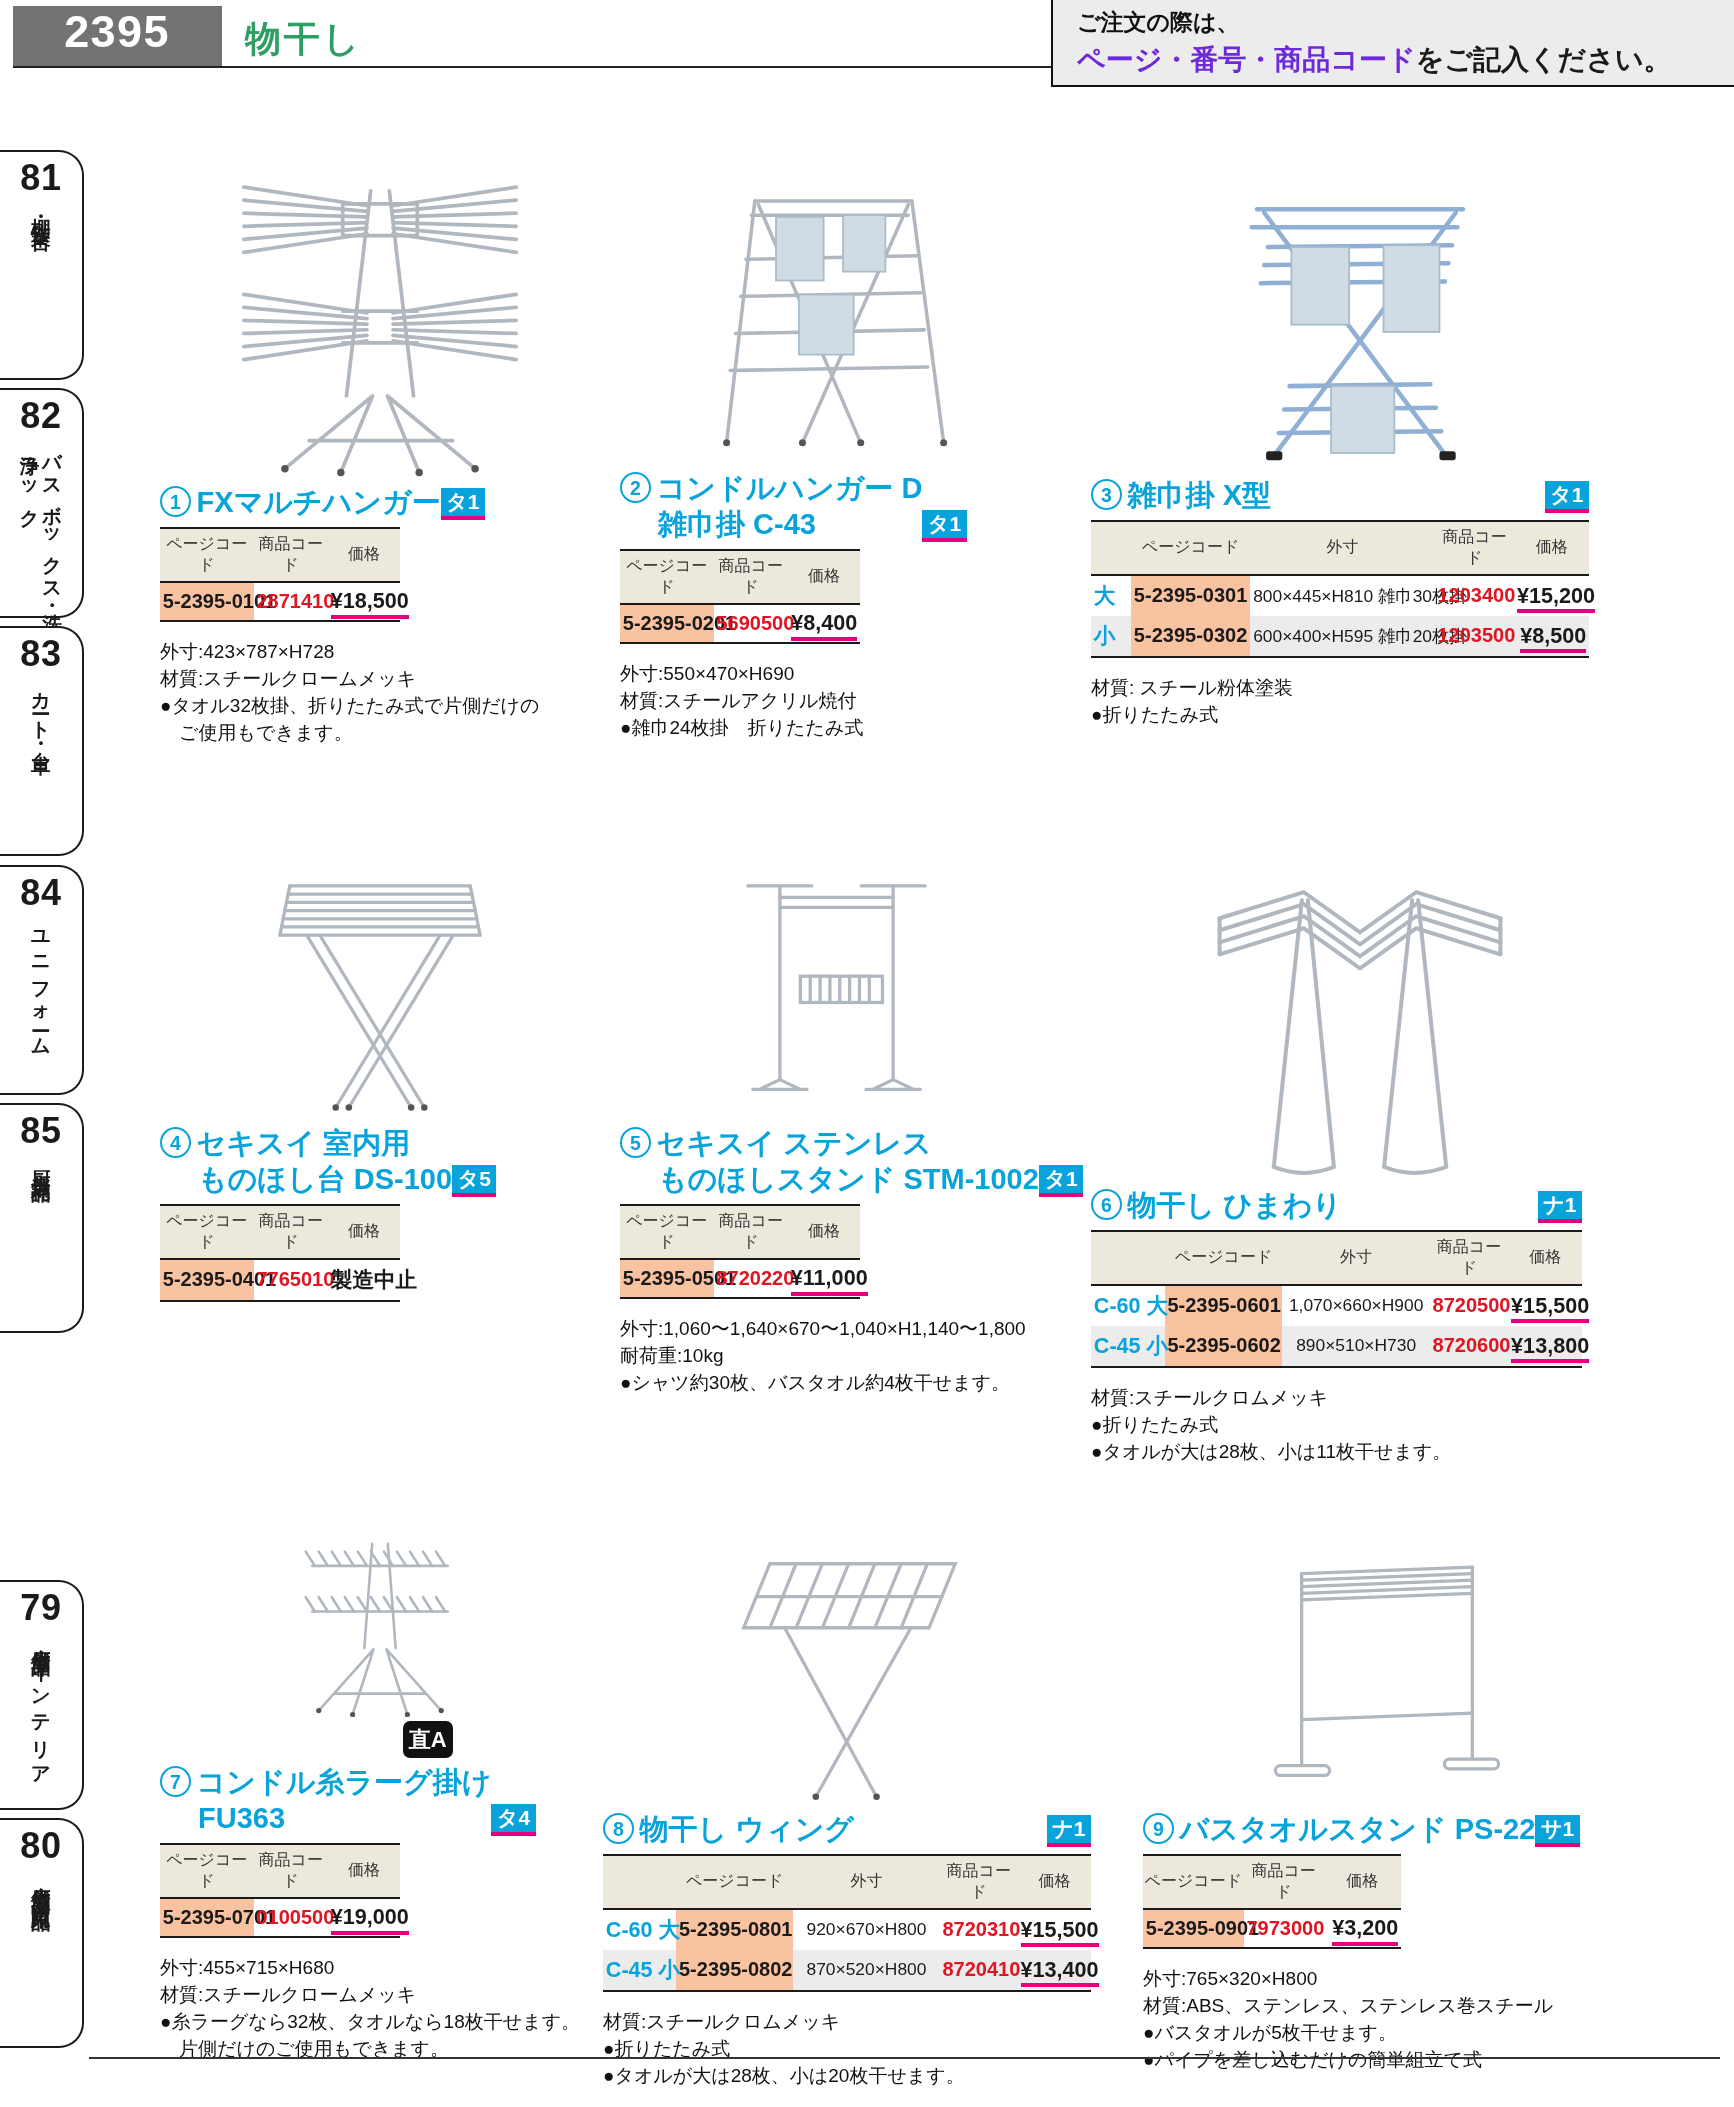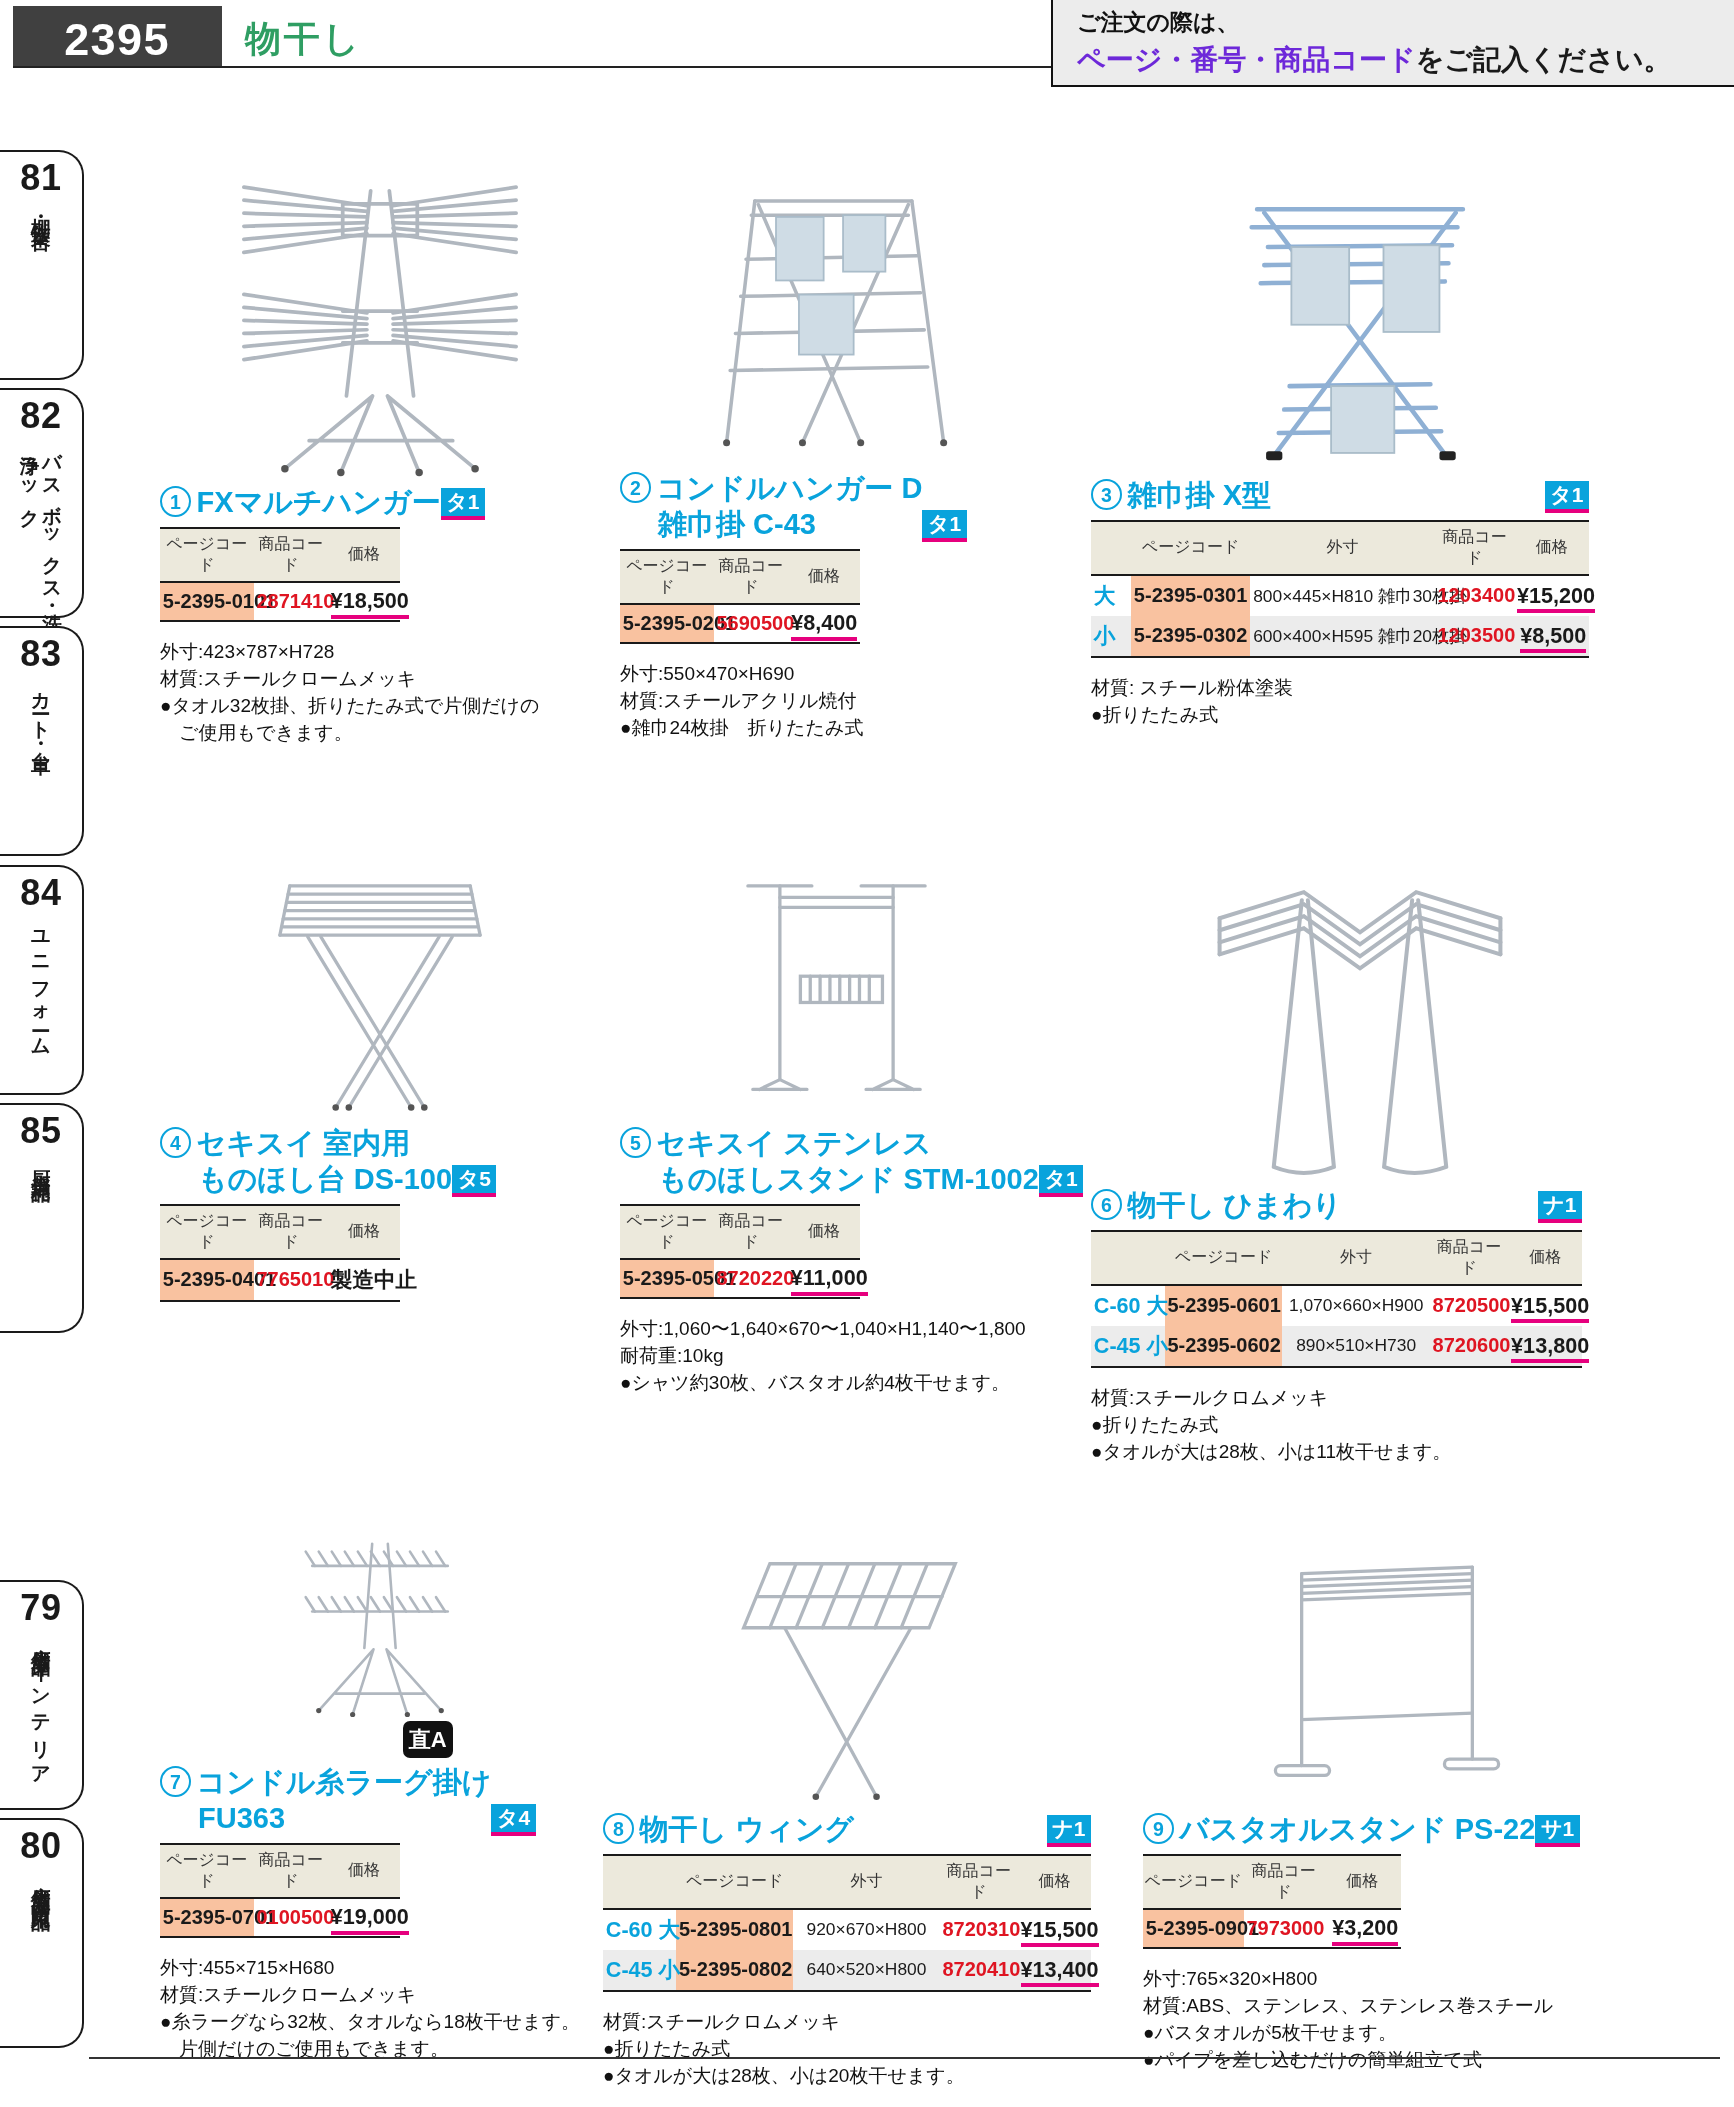--- a/index.html
+++ b/index.html
@@ -1,21 +1,21 @@
 <!DOCTYPE html>
 <html style="font-size:11px"><head>
 <meta charset="utf-8">
 <style>
   html,body{margin:0;padding:0;}
   body{width:1734px;height:2108px;background:#fff;font-family:"Liberation Sans","DejaVu Sans",sans-serif;color:#1a1a1a;}
   .page{position:relative;width:1734px;height:2108px;overflow:hidden;background:#fff;}
 
   
-  .green-box{position:absolute;left:12.5px;top:5.6px;width:209px;height:60px;background:#404040;color:#fff;
-    display:flex;align-items:flex-end;justify-content:center;font-size:45px;font-weight:bold;letter-spacing:1.4px;}
+  .green-box{position:absolute;left:12.5px;top:5.6px;width:209px;height:60px;background:#737373;color:#fff;
+    display:flex;align-items:flex-start;justify-content:center;font-size:45px;font-weight:bold;letter-spacing:1.4px;}
   .page-title{position:absolute;left:245px;top:15.3px;font-size:36px;font-weight:bold;color:#2f9e63;letter-spacing:2.8px;}
   .h-line{position:absolute;left:12.5px;top:66px;width:1038px;height:2.1px;background:#222;}
   .order-box{position:absolute;left:1051px;top:0;width:667px;height:78px;background:#ececec;
     border-left:2.8px solid #111;border-bottom:2.8px solid #111;padding:7px 0 0 24px;}
   .order-l1{font-size:23px;font-weight:bold;color:#111;}
   .order-l2{font-size:28px;font-weight:bold;margin-top:2.8px;}
   .order-l2 .red{color:#6d28d9;}
 
   
   .tab{position:absolute;left:0;width:84px;height:230px;border:2.8px solid #1a1a1a;border-left:none;
@@ -540,21 +540,21 @@
         <tr>
           <td class="lbl">C-60 大</td>
           <td class="pagec">5-2395-0801</td>
           <td class="sizec">920×670×H800</td>
           <td class="codec">8720310</td>
           <td class="pricec"><span class="pr">¥15,500</span></td>
         </tr>
         <tr class="alt">
           <td class="lbl">C-45 小</td>
           <td class="pagec">5-2395-0802</td>
-          <td class="sizec">640×520×H800</td>
+          <td class="sizec">870×520×H800</td>
           <td class="codec">8720410</td>
           <td class="pricec"><span class="pr">¥13,400</span></td>
         </tr>
       </tbody>
     </table>
     <div class="specs">
       <div>材質:スチールクロムメッキ</div>
       <div>●折りたたみ式</div>
       <div>●タオルが大は28枚、小は20枚干せます。</div>
     </div>

